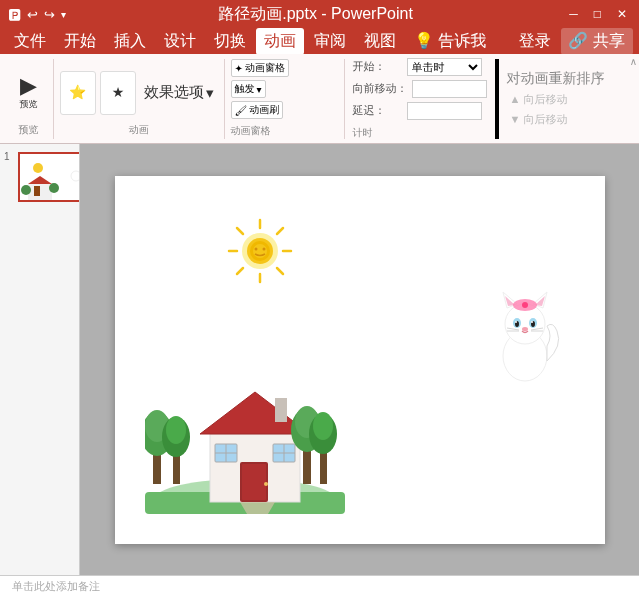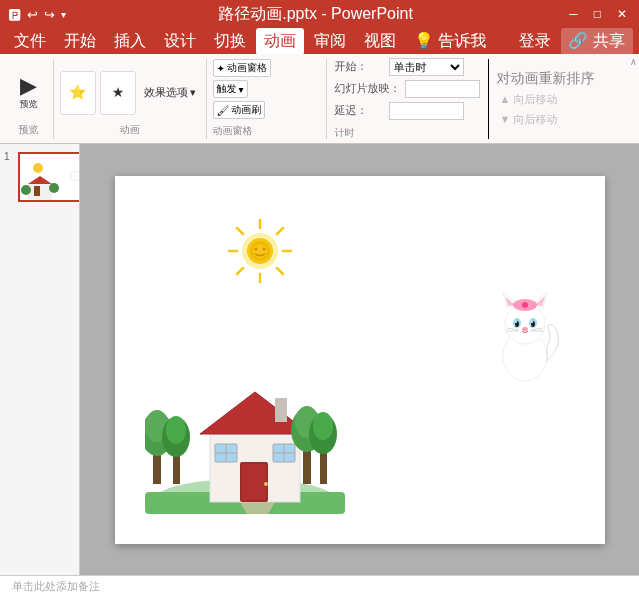--- a/index.html
+++ b/index.html
@@ -202,21 +202,21 @@
       background: white;
       font-size: 10px;
       border-radius: 2px;
     }
 
     .timing-box {
       display: flex;
       flex-direction: column;
       justify-content: center;
       padding: 4px 8px;
-      border-right: 1px solid #000000;
+      border-right: 4px solid #000000;
       gap: 4px;
     }
     .t-row {
       display: flex;
       align-items: center;
       gap: 4px;
       font-size: 11px;
     }
     .t-label { color: #555; min-width: 50px; }
     .t-input {
@@ -314,21 +314,21 @@
     </div>
 
     <div class="rg" style="min-width:130px;">
       <div class="rg-top" style="gap:4px;">
         <div class="rbtn" style="width:36px;height:44px;border:1px solid #ddd;background:white;justify-content:center;">
           <span class="ico" style="font-size:14px;">⭐</span>
         </div>
         <div class="rbtn" style="width:36px;height:44px;border:1px solid #ddd;background:white;justify-content:center;">
           <span class="ico" style="font-size:14px;">★</span>
         </div>
-        <div class="rbtn" style="flex-direction:row; gap:2px; font-size:11px; border:none; height:20px;">
+        <div class="rbtn" style="flex-direction:row; gap:2px; font-size:15px; border:none; height:20px;">
           <span>效果选项</span>
           <span>▾</span>
         </div>
       </div>
       <div class="rg-label">动画</div>
     </div>
 
     <div class="adv-anim-box" style="min-width:120px;">
       <div class="adv-row">
         <button class="adv-btn">
@@ -354,21 +354,21 @@
     <div class="timing-box">
       <div class="t-row">
         <span class="t-label">开始：</span>
         <select class="t-select">
           <option>单击时</option>
           <option>与上一动画同时</option>
           <option>上一动画之后</option>
         </select>
       </div>
       <div class="t-row">
-        <span class="t-label">幻灯片放映：</span>
+        <span class="t-label">向前移动：</span>
         <input class="t-input" type="text" value="" style="">
       </div>
       <div class="t-row">
         <span class="t-label">延迟：</span>
         <input class="t-input" type="text" value="" style="">
       </div>
       <div style="font-size:10px;color:#888;margin-top:2px;">计时</div>
     </div>
 
     <div class="reorder-box">

